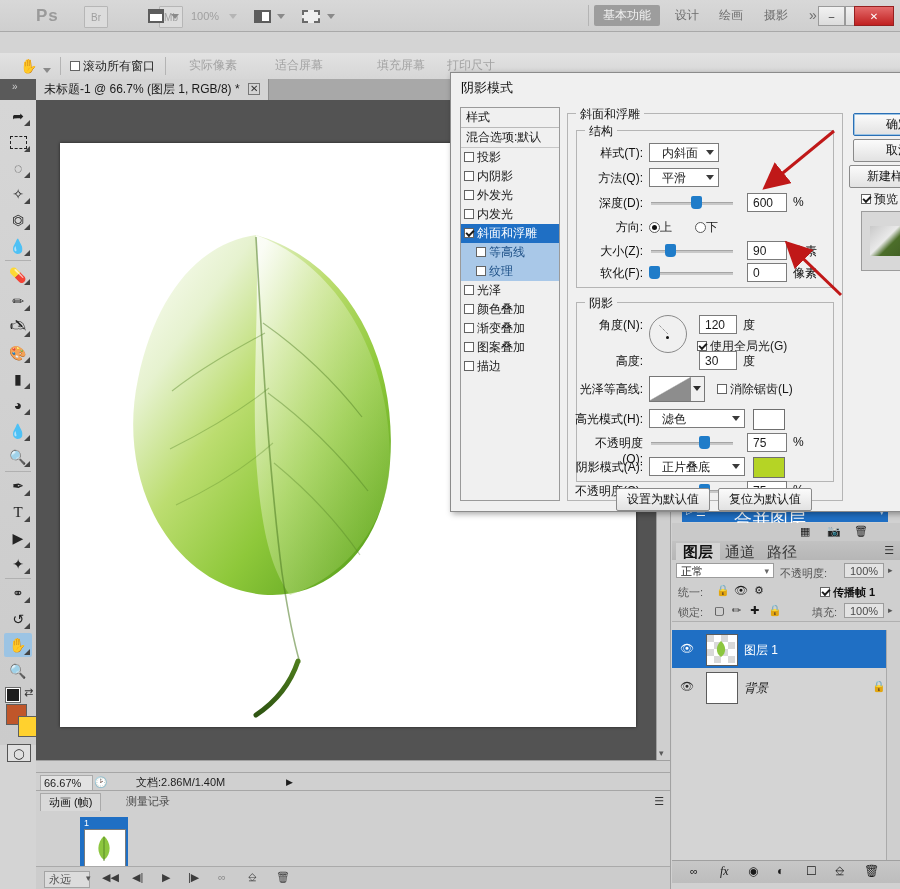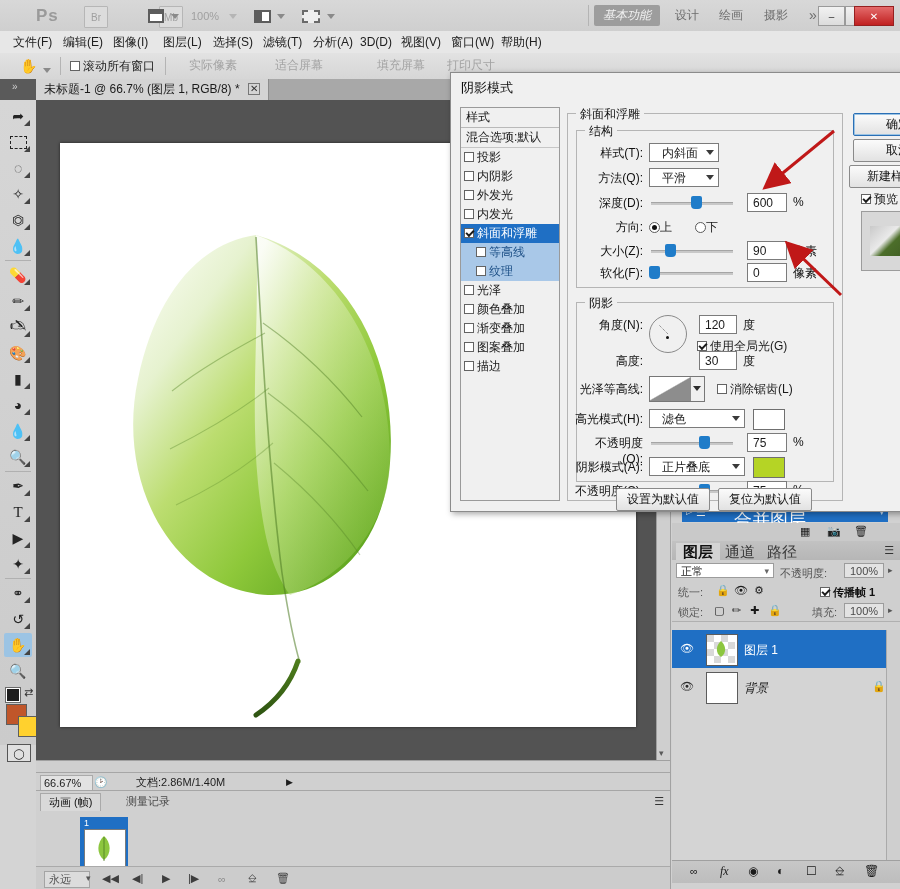--- a/index.html
+++ b/index.html
@@ -103,21 +103,21 @@
 
   
   .animpanel{position:absolute;left:36px;top:790px;width:634px;height:99px;background:#d0d0d0;border-top:1px solid #a6a6a6;}
   .anim-tab{position:absolute;top:2px;height:17px;line-height:17px;padding:0 8px;font-size:11px;}
   .anim-tab.act{background:#d9d9d9;color:#111;border:1px solid #a9a9a9;border-bottom:none;}
   .frame{position:absolute;left:44px;top:26px;width:48px;height:62px;background:#1f6fc4;}
   .frame-inner{position:absolute;left:4px;top:12px;width:40px;height:38px;background:#fff;border:1px solid #7b7b7b;}
   .frame-num{position:absolute;left:4px;top:1px;font-size:9px;color:#fff;}
   .frame-time{position:absolute;left:0;bottom:1px;width:48px;text-align:center;font-size:9px;color:#fff;}
   .anim-btm{position:absolute;left:36px;top:866px;width:634px;height:23px;background:#cccccc;border-top:1px solid #aaa;}
-  .abtn{position:absolute;top:4px;height:15px;font-size:11px;color:#3d3d3d;display:flex;align-items:center;}
+  .abtn{position:absolute;top:4px;height:15px;font-size:11px;color:#3d3d3d;display:flex;}
 
   
   .dlg{position:absolute;left:450px;top:72px;width:520px;height:438px;
     background:#f0f0f0;border:1px solid #8b8b8b;box-shadow:2px 2px 6px rgba(0,0,0,.35);}
   .dlg-title{position:absolute;left:10px;top:6px;font-size:13px;color:#111;}
   .styles-box{position:absolute;left:9px;top:34px;width:98px;height:392px;background:#f0f0f0;
     border:1px solid #9a9a9a;}
   .styles-head{height:19px;line-height:19px;padding-left:5px;font-size:12px;border-bottom:1px solid #b9b9b9;}
   .sty{height:19px;line-height:19px;padding-left:3px;font-size:12px;white-space:nowrap;}
   .sty.sel{background:#1f6fc4;color:#fff;}
@@ -188,44 +188,31 @@
       </div>
 
     <div class="tbtn" style="left:300px;width:22px;">
       <div style="width:18px;height:13px;border:2px dashed #6a6a6a;background:#eee;box-sizing:border-box;"></div>
     </div>
     <div class="tbtn" style="left:326px;width:10px;">
         <i class="caret"></i>
       </div>
 
     <div class="sep" style="left:588px;top:5px;height:21px;"></div>
-    <div class="wsbtn active" style="left:594px;font-style:italic;">基本功能</div>
+    <div class="wsbtn active" style="left:594px;">基本功能</div>
     <div class="wsbtn" style="left:666px;">设计</div>
     <div class="wsbtn" style="left:710px;">绘画</div>
     <div class="wsbtn" style="left:755px;">摄影</div>
     <div class="wsbtn" style="left:800px;font-size:14px;">»</div>
 
     <div class="winbtn" style="left:818px;">–</div>
     <div class="winbtn" style="left:845px;">□</div>
     <div class="winbtn close" style="left:857px;left:auto;right:6px;">✕</div>
   </div>
 
-  <div class="menubar">
-    <div class="menuitem" style="left:8px">文件(F)</div>
-    <div class="menuitem" style="left:58px">编辑(E)</div>
-    <div class="menuitem" style="left:108px">图像(I)</div>
-    <div class="menuitem" style="left:158px">图层(L)</div>
-    <div class="menuitem" style="left:208px">选择(S)</div>
-    <div class="menuitem" style="left:258px">滤镜(T)</div>
-    <div class="menuitem" style="left:308px">分析(A)</div>
-    <div class="menuitem" style="left:355px">3D(D)</div>
-    <div class="menuitem" style="left:396px">视图(V)</div>
-    <div class="menuitem" style="left:446px">窗口(W)</div>
-    <div class="menuitem" style="left:496px">帮助(H)</div>
-  </div>
 
   <div class="optbar">
     <div class="opt-tool">✋</div>
     <div class="tbtn" style="left:42px;top:7px;width:10px;">
         <i class="caret"></i>
       </div>
     <div class="sep" style="left:60px"></div>
     <div class="optlabel" style="left:70px">
       <span class="chk"></span><span>滚动所有窗口</span>
     </div>

